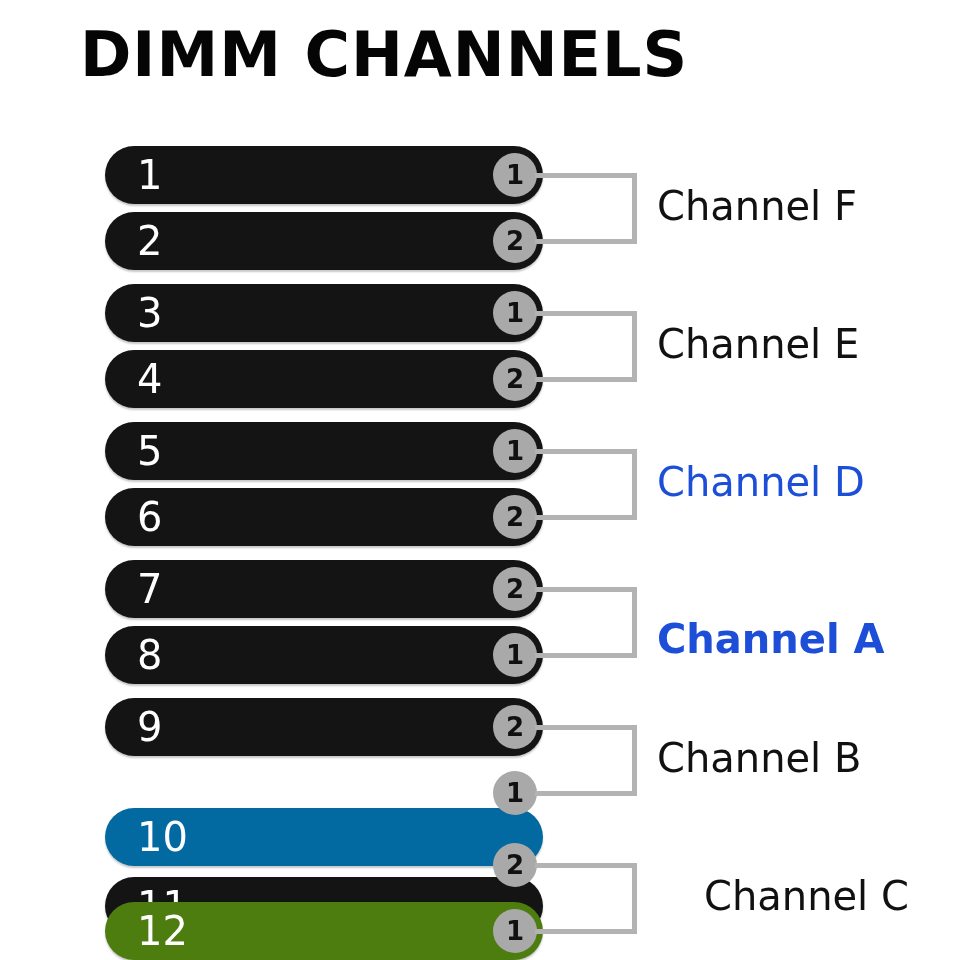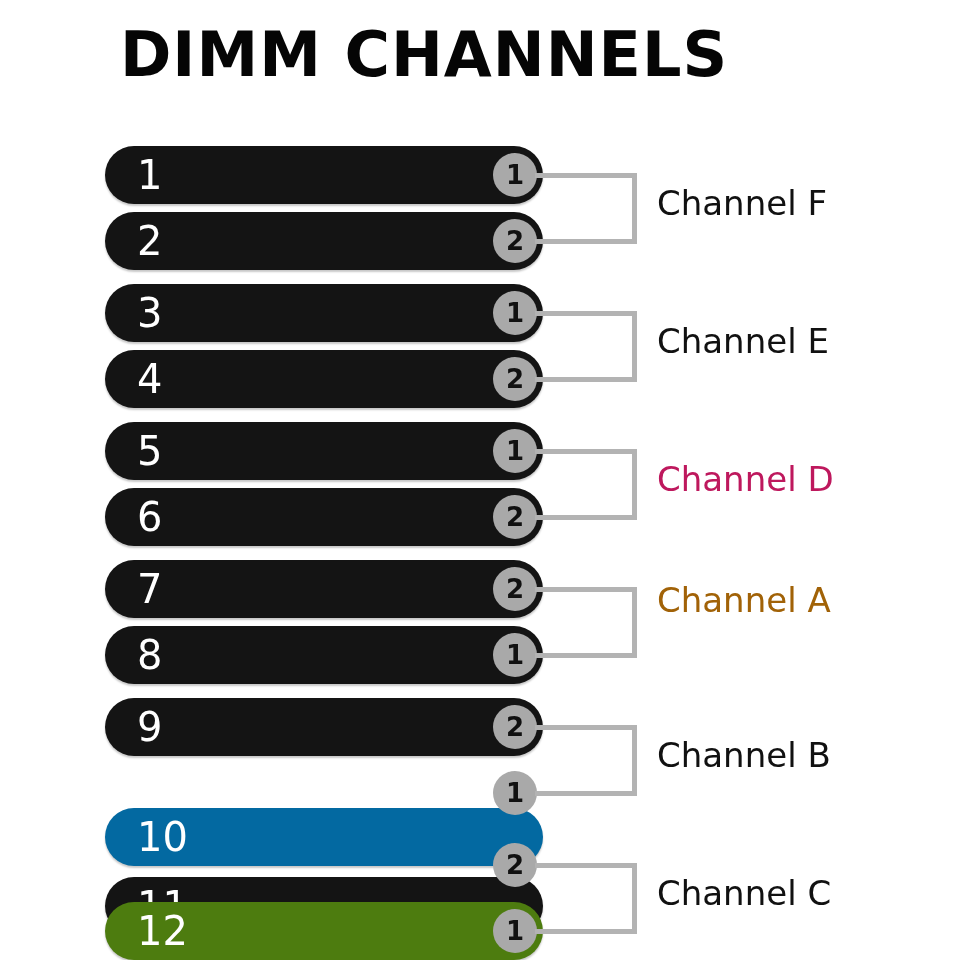--- a/index.html
+++ b/index.html
@@ -28,21 +28,20 @@
     left: 0;
     top: 18px;
     width: 768px;
     text-align: center;
     font-family: "DejaVu Sans", sans-serif;
     font-weight: bold;
     font-size: 62px;
     letter-spacing: 1px;
     color: #050505;
     white-space: nowrap;
-    padding-left: 40px;
   }
 
   
   .group {
     position: absolute;
     left: 0;
     width: 960px;
   }
 
   
@@ -90,21 +89,21 @@
     position: absolute;
     left: 535px;
   }
   .bracket svg { display: block; }
 
   
   .channel-label {
     position: absolute;
     left: 657px;
     font-family: "DejaVu Sans", sans-serif;
-    font-size: 34px;
+    font-size: 40px;
     font-weight: normal;
     color: #111111;
     white-space: nowrap;
   }
 </style>
 </head>
 <body>
 
 <div id="diagram">
 
@@ -146,37 +145,37 @@
         <div class="rank-badge" style="top: 422px; background: rgb(169, 169, 169); color: rgb(17, 17, 17);">1</div>
         <div class="slot" style="top: 488px; background: rgb(20, 20, 20);">
           <span class="slot-number" style="color: rgb(255, 255, 255);">6</span>
         </div>
         <div class="rank-badge" style="top: 488px; background: rgb(169, 169, 169); color: rgb(17, 17, 17);">2</div>
         <div class="bracket" style="top: 448.5px;">
           <svg width="102" height="71" viewBox="0 0 102 71">
             <path d="M0 2.5 H99.5 V68.5 H0" fill="none" stroke="#b3b3b3" stroke-width="5"></path>
           </svg>
         </div>
-        <div class="channel-label" style="top: 459px; color: #be185d;">Channel D</div>
+        <div class="channel-label" style="top: 459px; color: #1d4ed8;">Channel D</div>
       </div>
       <div class="group">
         <div class="slot" style="top: 560px; background: rgb(20, 20, 20);">
           <span class="slot-number" style="color: rgb(255, 255, 255);">7</span>
         </div>
         <div class="rank-badge" style="top: 560px; background: rgb(169, 169, 169); color: rgb(17, 17, 17);">2</div>
         <div class="slot" style="top: 626px; background: rgb(20, 20, 20);">
           <span class="slot-number" style="color: rgb(255, 255, 255);">8</span>
         </div>
         <div class="rank-badge" style="top: 626px; background: rgb(169, 169, 169); color: rgb(17, 17, 17);">1</div>
         <div class="bracket" style="top: 586.5px;">
           <svg width="102" height="71" viewBox="0 0 102 71">
             <path d="M0 2.5 H99.5 V68.5 H0" fill="none" stroke="#b3b3b3" stroke-width="5"></path>
           </svg>
         </div>
-        <div class="channel-label" style="top: 580px; color: #a16207;">Channel A</div>
+        <div class="channel-label" style="top: 616px; color: #1d4ed8; font-weight: bold;">Channel A</div>
         <div class="slot" style="top: 698px; background: rgb(20, 20, 20);">
           <span class="slot-number" style="color: rgb(255, 255, 255);">9</span>
         </div>
         <div class="rank-badge" style="top: 698px; background: rgb(169, 169, 169); color: rgb(17, 17, 17);">2</div>
         <div class="slot" style="top: 760px; background: #0369a1; margin-top: 48px;">
           <span class="slot-number" style="color: rgb(255, 255, 255);">10</span>
         </div>
         <div class="rank-badge" style="top: 764px; background: rgb(169, 169, 169); color: rgb(17, 17, 17);">1</div>
         <div class="bracket" style="top: 724.5px;">
           <svg width="102" height="71" viewBox="0 0 102 71">
@@ -190,17 +189,17 @@
         <div class="rank-badge" style="top: 836px; background: rgb(169, 169, 169); color: rgb(17, 17, 17);">2</div>
         <div class="slot" style="top: 902px; background: #4d7c0f;">
           <span class="slot-number" style="color: rgb(255, 255, 255);">12</span>
         </div>
         <div class="rank-badge" style="top: 902px; background: rgb(169, 169, 169); color: rgb(17, 17, 17);">1</div>
         <div class="bracket" style="top: 862.5px;">
           <svg width="102" height="71" viewBox="0 0 102 71">
             <path d="M0 2.5 H99.5 V68.5 H0" fill="none" stroke="#b3b3b3" stroke-width="5"></path>
           </svg>
         </div>
-        <div class="channel-label" style="top: 873px; color: rgb(17, 17, 17);">Channel C</div>
+        <div class="channel-label" style="top: 873px; color: rgb(17, 17, 17); margin-left: 47px;">Channel C</div>
       </div>
     </div>
 
 </div>
 
 </body></html>

